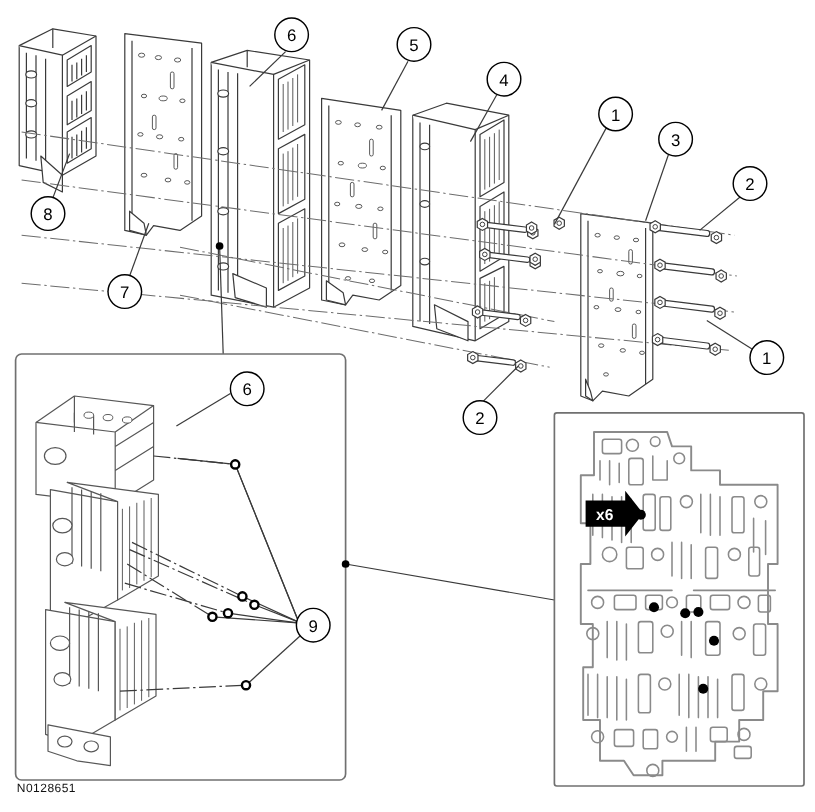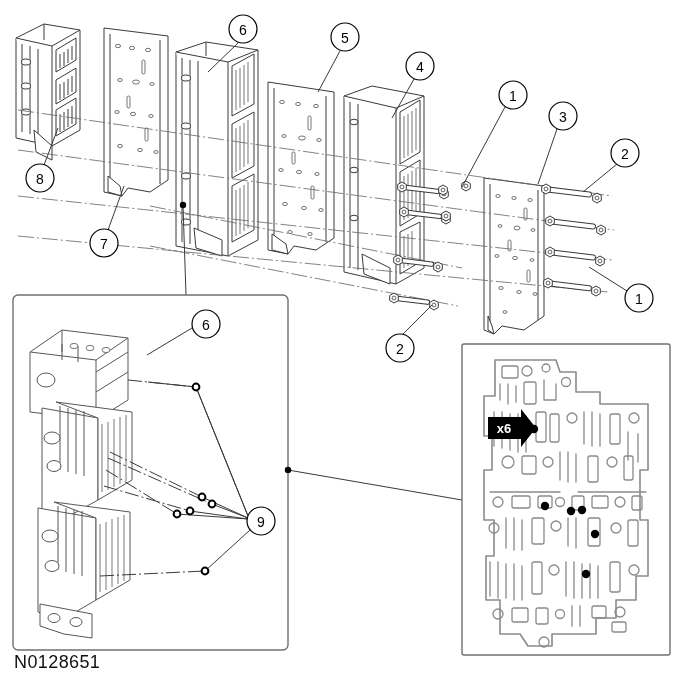--- a/index.html
+++ b/index.html
@@ -6,21 +6,21 @@
   html,body{margin:0;padding:0;background:#ffffff;}
   body{
     font-family:"Liberation Sans", sans-serif;
     width:679px;height:677px;position:relative;overflow:hidden;
     color:#000;
   }
   #stage{position:absolute;left:0;top:0;width:679px;height:677px;}
   svg.layer{position:absolute;left:0;top:0;width:679px;height:677px;overflow:visible;}
   .fig-id{
     position:absolute;left:14px;top:652px;
-    font-size:18px;letter-spacing:.4px;color:#111;
+    font-size:10px;letter-spacing:.4px;color:#111;
     font-family:"Liberation Sans", sans-serif;
   }
   .callout-text{
     font-family:"Liberation Sans", sans-serif;
     font-size:14px;fill:#000;text-anchor:middle;dominant-baseline:central;
   }
   .x6-text{
     font-family:"Liberation Sans", sans-serif;
     font-size:13px;font-weight:bold;fill:#ffffff;
     text-anchor:middle;dominant-baseline:central;

